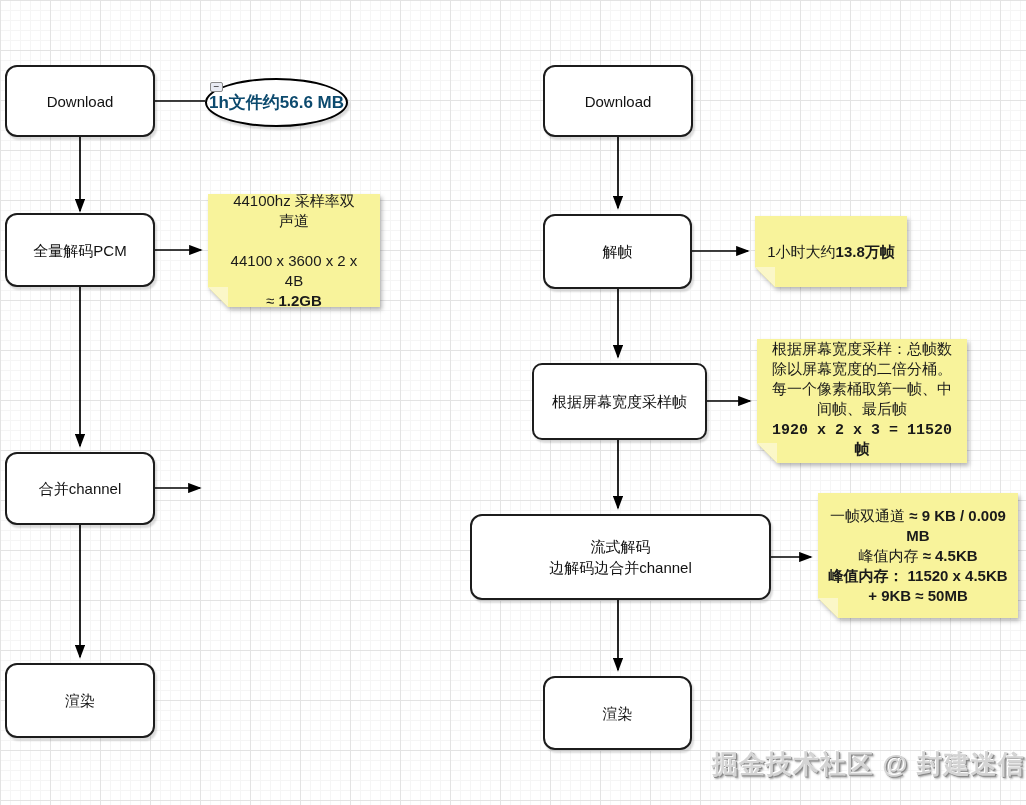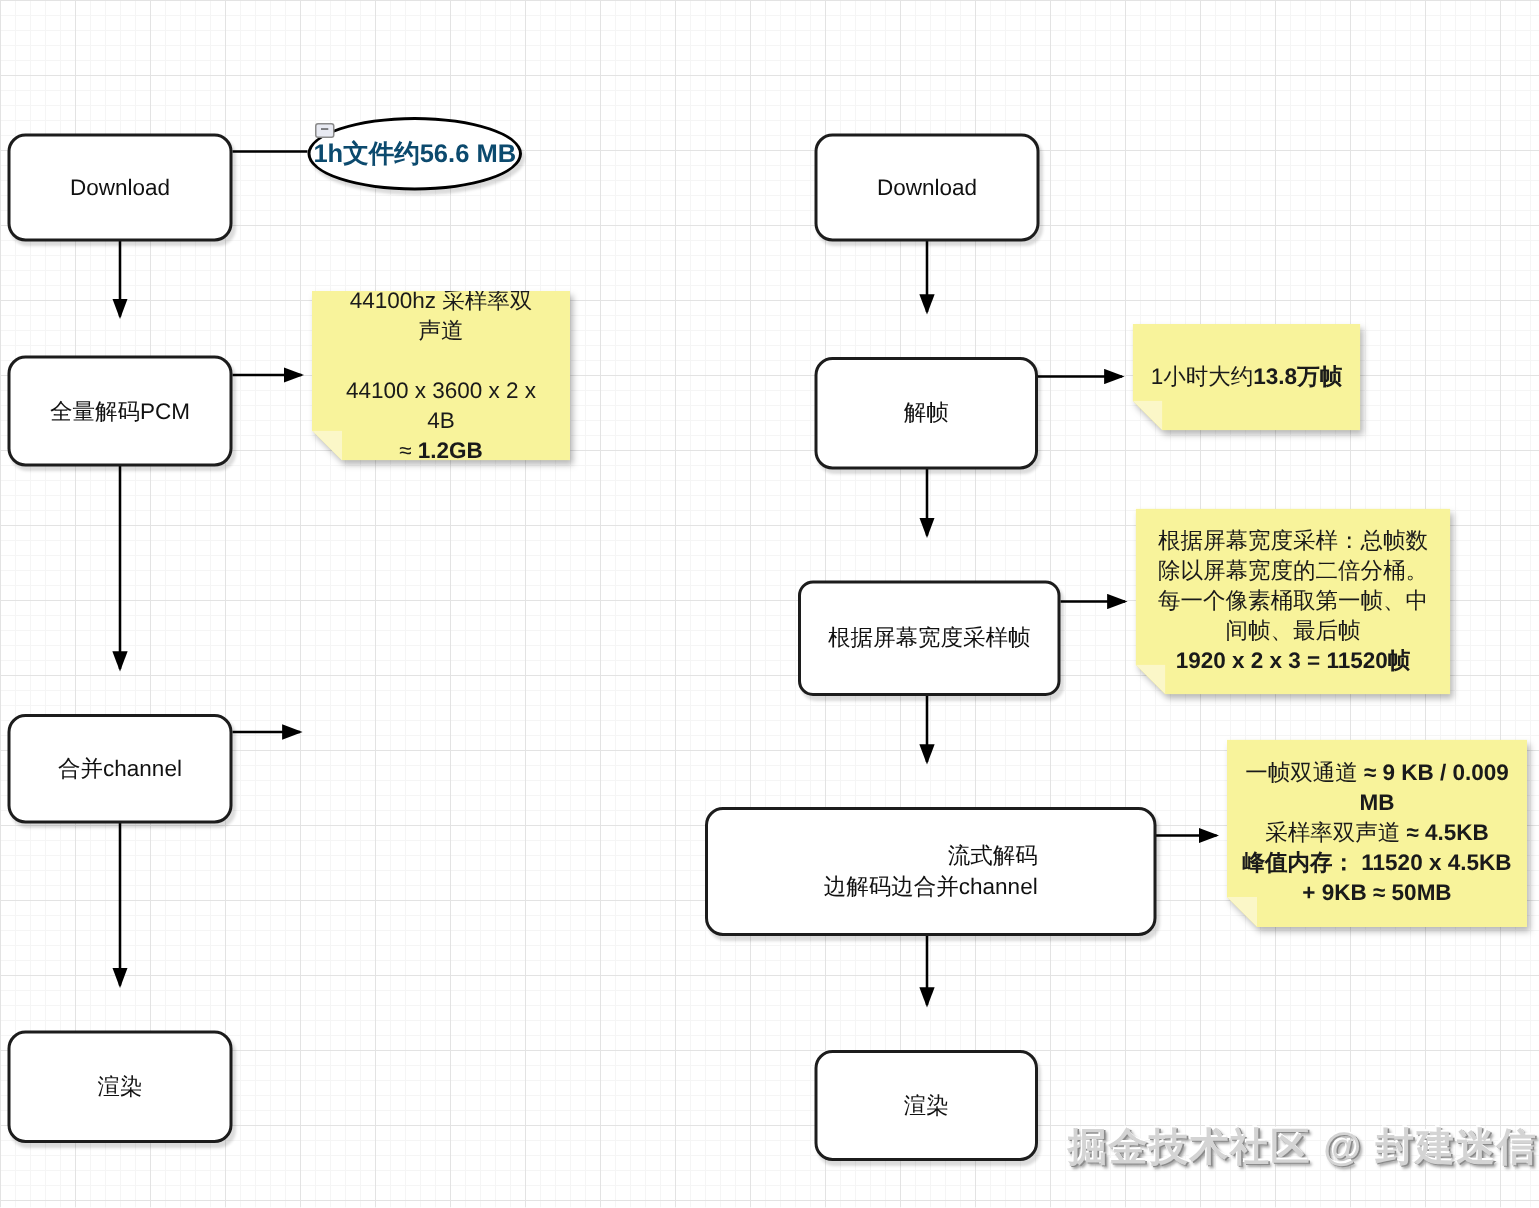--- a/index.html
+++ b/index.html
@@ -12,23 +12,23 @@
       linear-gradient(to bottom, #e3e3e3 1px, transparent 1px),
       linear-gradient(to right, #f5f5f5 1px, transparent 1px),
       linear-gradient(to bottom, #f5f5f5 1px, transparent 1px);
     background-size:50px 50px,50px 50px,10px 10px,10px 10px;
   }
   .connectors{position:absolute;left:0;top:0;z-index:1;}
   .connectors line{stroke:var(--arrow,#000);stroke-width:1.7;}
   .node{
     position:absolute;z-index:2;background:#ffffff;
     border:2px solid var(--node-border,#1c1c1c);border-radius:12px;
-    display:flex;align-items:center;justify-content:center;text-align:right;
+    display:flex;align-items:center;justify-content:center;text-align:center;
     font-size:15px;color:#111;box-shadow:2px 3px 2px rgba(0,0,0,0.14);
-    box-sizing:border-box;line-height:21px;margin-top:24px;
+    box-sizing:border-box;line-height:21px;
   }
   .ellipse{
     position:absolute;z-index:2;background:#ffffff;
     border:2px solid #000;border-radius:50%;
     display:flex;align-items:center;justify-content:center;text-align:center;
     font-size:17px;font-weight:bold;color:#0c4a6e;
     box-shadow:2px 3px 2px rgba(0,0,0,0.14);box-sizing:border-box;
   }
   .collapse{
     position:absolute;z-index:4;width:13px;height:10px;
@@ -134,41 +134,41 @@
       <div class="note-text">
         <div><span>1小时大约</span><span class="b">13.8万帧</span></div>
       </div>
     </div>
   </div>
 
   <div class="node" style="left:532px;top:363px;width:175px;height:77px;border-radius:10px;">
     <span>根据屏幕宽度采样帧</span>
   </div>
 
-  <div class="note-wrap" style="left:757px;top:339px;width:210px;height:124px;">
+  <div class="note-wrap" style="left:757px;top:339px;width:210px;height:124px;font-family:Liberation Mono, monospace;">
     <div class="note" style="padding:2px 9px;">
       <div class="note-text">
         <div>根据屏幕宽度采样：总帧数除以屏幕宽度的二倍分桶。每一个像素桶取第一帧、中间帧、最后帧</div>
         <div class="b">1920 x 2 x 3 = 11520帧</div>
       </div>
     </div>
   </div>
 
   <div class="node" style="left:470px;top:514px;width:301px;height:86px;">
     <span>
       <span>流式解码</span><br>
       <span>边解码边合并channel</span>
     </span>
   </div>
 
   <div class="note-wrap" style="left:818px;top:493px;width:200px;height:125px;">
     <div class="note" style="padding:2px 8px;">
       <div class="note-text">
         <div><span>一帧双通道 </span><span class="b">≈ 9 KB / 0.009 MB</span></div>
-        <div><span>采样率双声道 </span><span class="b">≈ 4.5KB</span></div>
+        <div><span>峰值内存 </span><span class="b">≈ 4.5KB</span></div>
         <div><span class="b">峰值内存：</span> <span class="b">11520 x 4.5KB + 9KB ≈ 50MB</span></div>
       </div>
     </div>
   </div>
 
   <div class="node" style="left:543px;top:676px;width:149px;height:74px;">
     <span>渲染</span>
   </div>
 
   <div class="watermark">掘金技术社区 @ 封建迷信</div>

